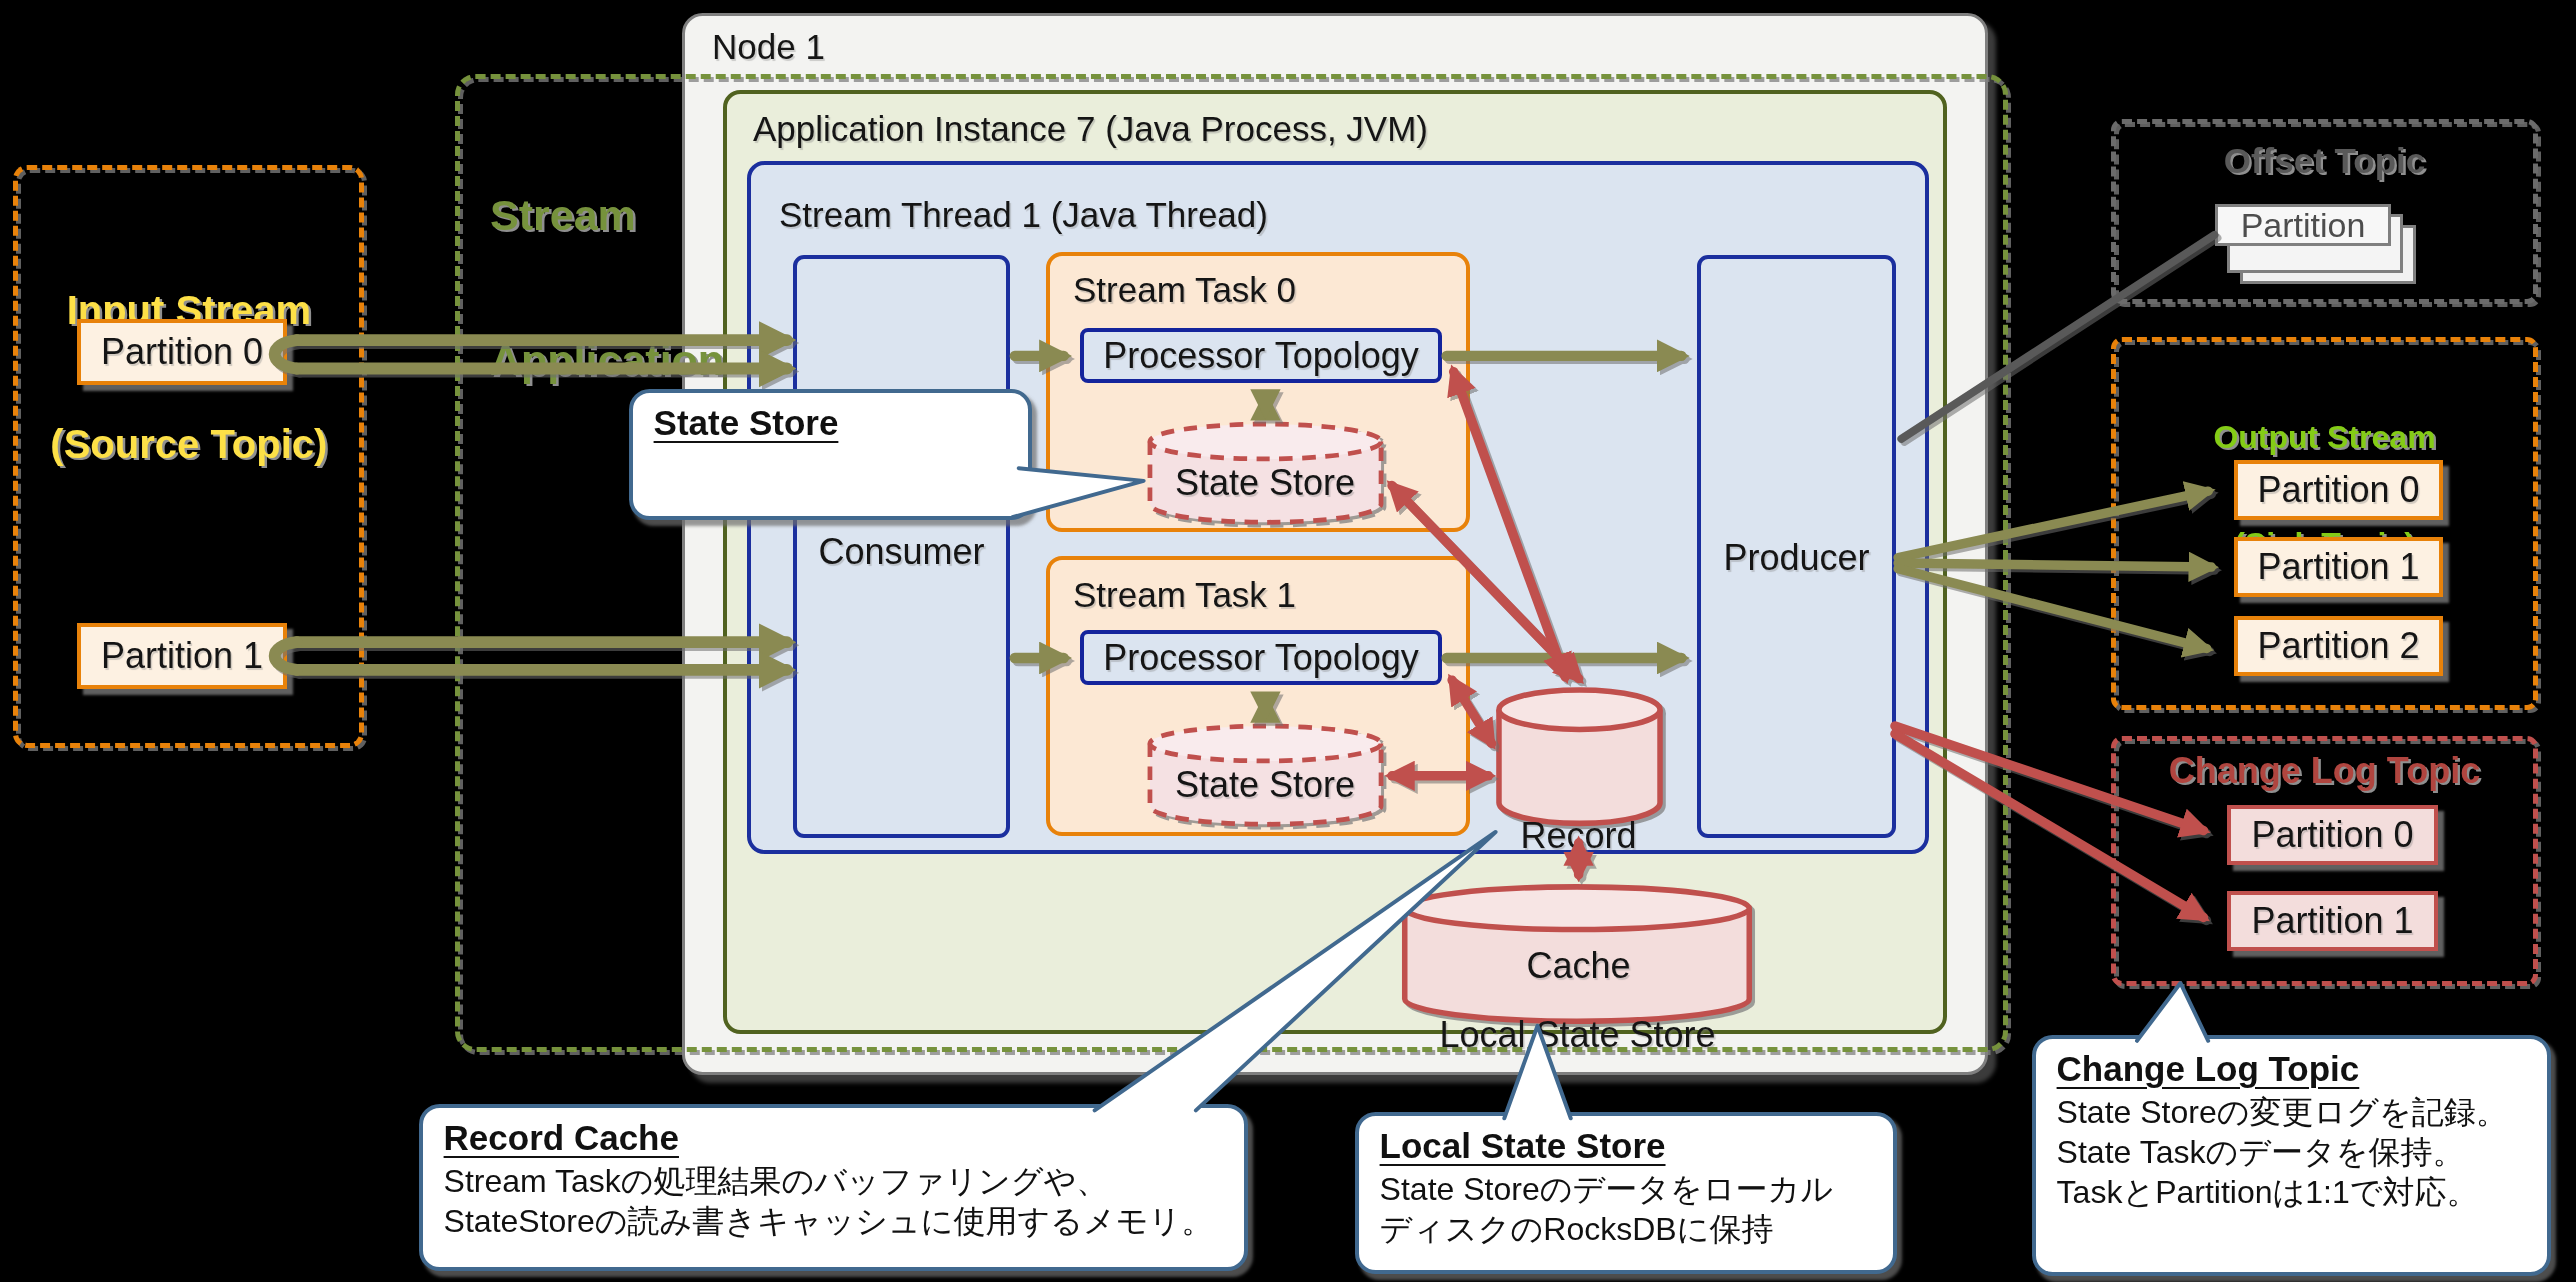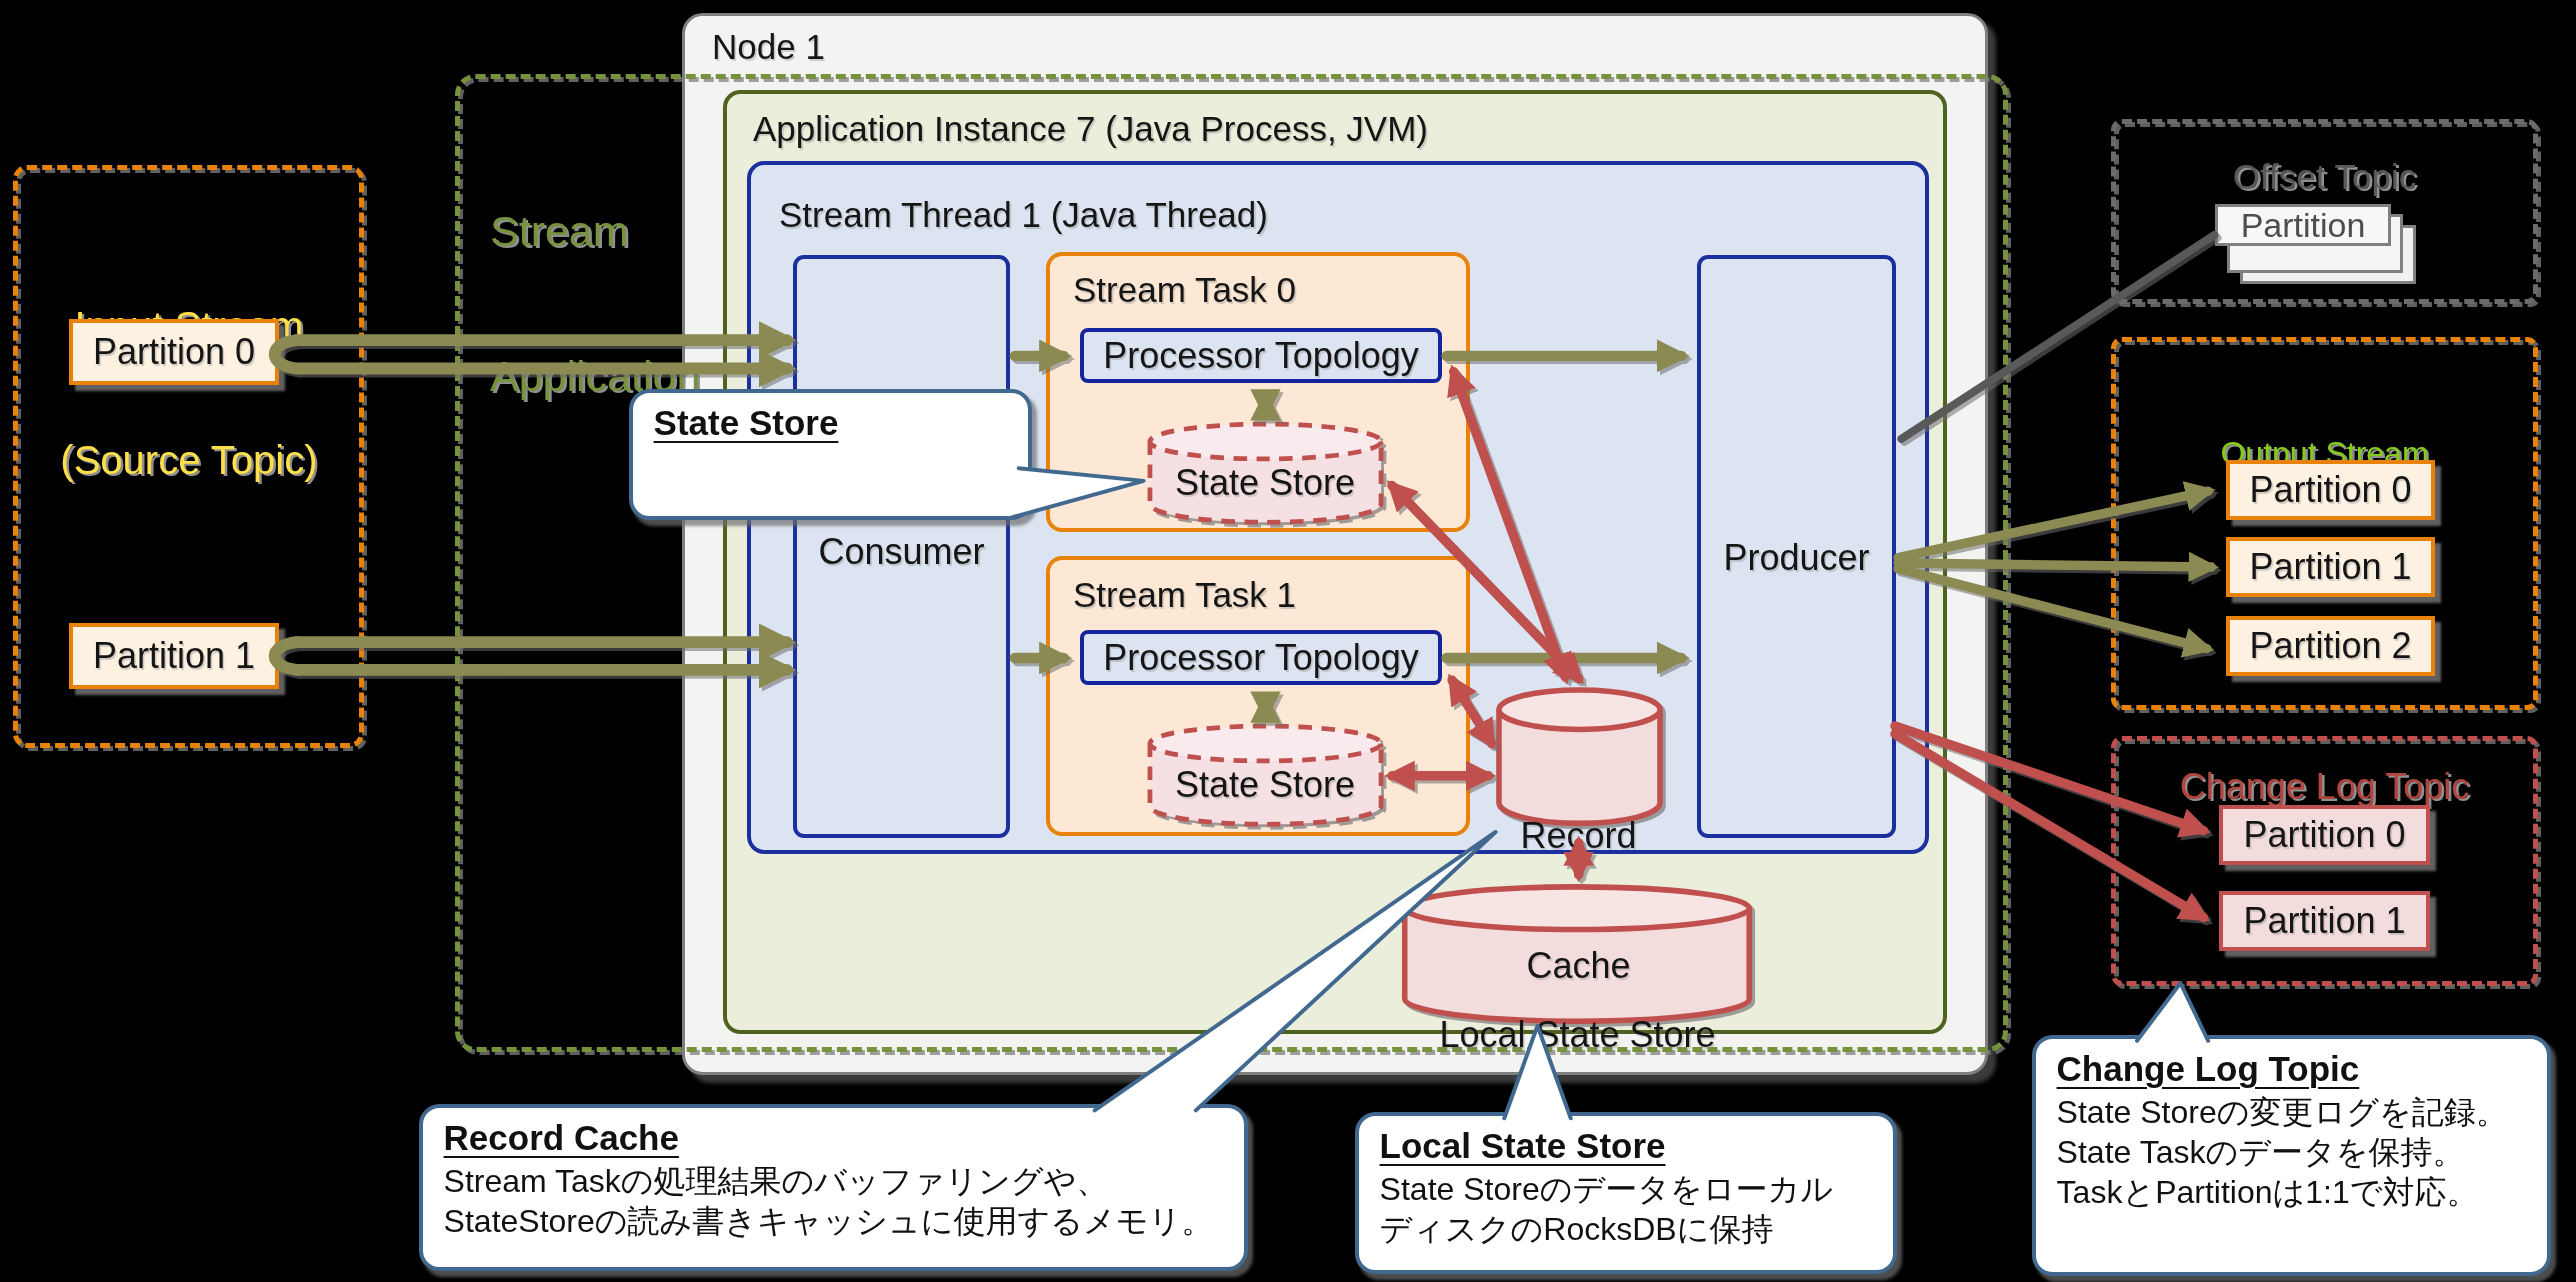--- a/index.html
+++ b/index.html
@@ -1,27 +1,27 @@
 <!DOCTYPE html>
 <html style="font-size:12.7px"><head>
 <meta charset="utf-8">
 <style>
   html,body{margin:0;padding:0;background:#000;}
   #canvas{position:relative;width:2576px;height:1282px;background:#000;overflow:hidden;
           font-family:"Liberation Sans",sans-serif;color:#111;}
   .box{position:absolute;box-sizing:border-box;}
   .lbl{position:absolute;box-sizing:border-box;white-space:pre;}
   .ctr{display:flex;align-items:center;justify-content:center;text-align:center;}
-  .shadow{box-shadow:5.5px 5.5px 2.4px rgba(120,120,120,0.8);}
+  .shadow{box-shadow:5.5px 5.5px 2.4px rgba(120,120,120,0.8);margin-left:8px;}
   .bigshadow{box-shadow:8px 8px 4.7px rgba(90,90,90,0.65);}
   .dash-shadow{filter:drop-shadow(3.2px 3.2px 0 rgba(128,128,128,0.75));}
   .title{font-size:35px;color:#151515;text-shadow:1.6px 1.6px 0.8px rgba(130,130,130,0.35);}
   .boxlabel{font-size:36px;color:#151515;text-shadow:1.6px 1.6px 0.8px rgba(130,130,130,0.35);}
-  .topic-title{font-weight:normal;text-align:center;line-height:1.12;
-               text-shadow:2.4px 2.4px 0 #8f8f8f;margin-top:16px;}
+  .topic-title{font-weight:bold;text-align:center;line-height:1.12;
+               text-shadow:2.4px 2.4px 0 #8f8f8f;}
   .callout{position:absolute;box-sizing:border-box;background:#fff;border:4px solid #41698f;
            border-radius:20.6px;padding:9.5px 20.6px;box-shadow:4.7px 5.5px 3.2px rgba(110,110,110,0.7);}
   .callout h4{margin:0;font-size:35px;font-weight:bold;color:#111;
               text-decoration:underline;text-decoration-thickness:2.4px;text-underline-offset:5.5px;}
   .callout p{margin:4.7px 0 0 0;font-size:32px;line-height:1.24;color:#111;}
   svg{position:absolute;left:0;top:0;pointer-events:none;}
 </style>
 </head>
 <body>
 

